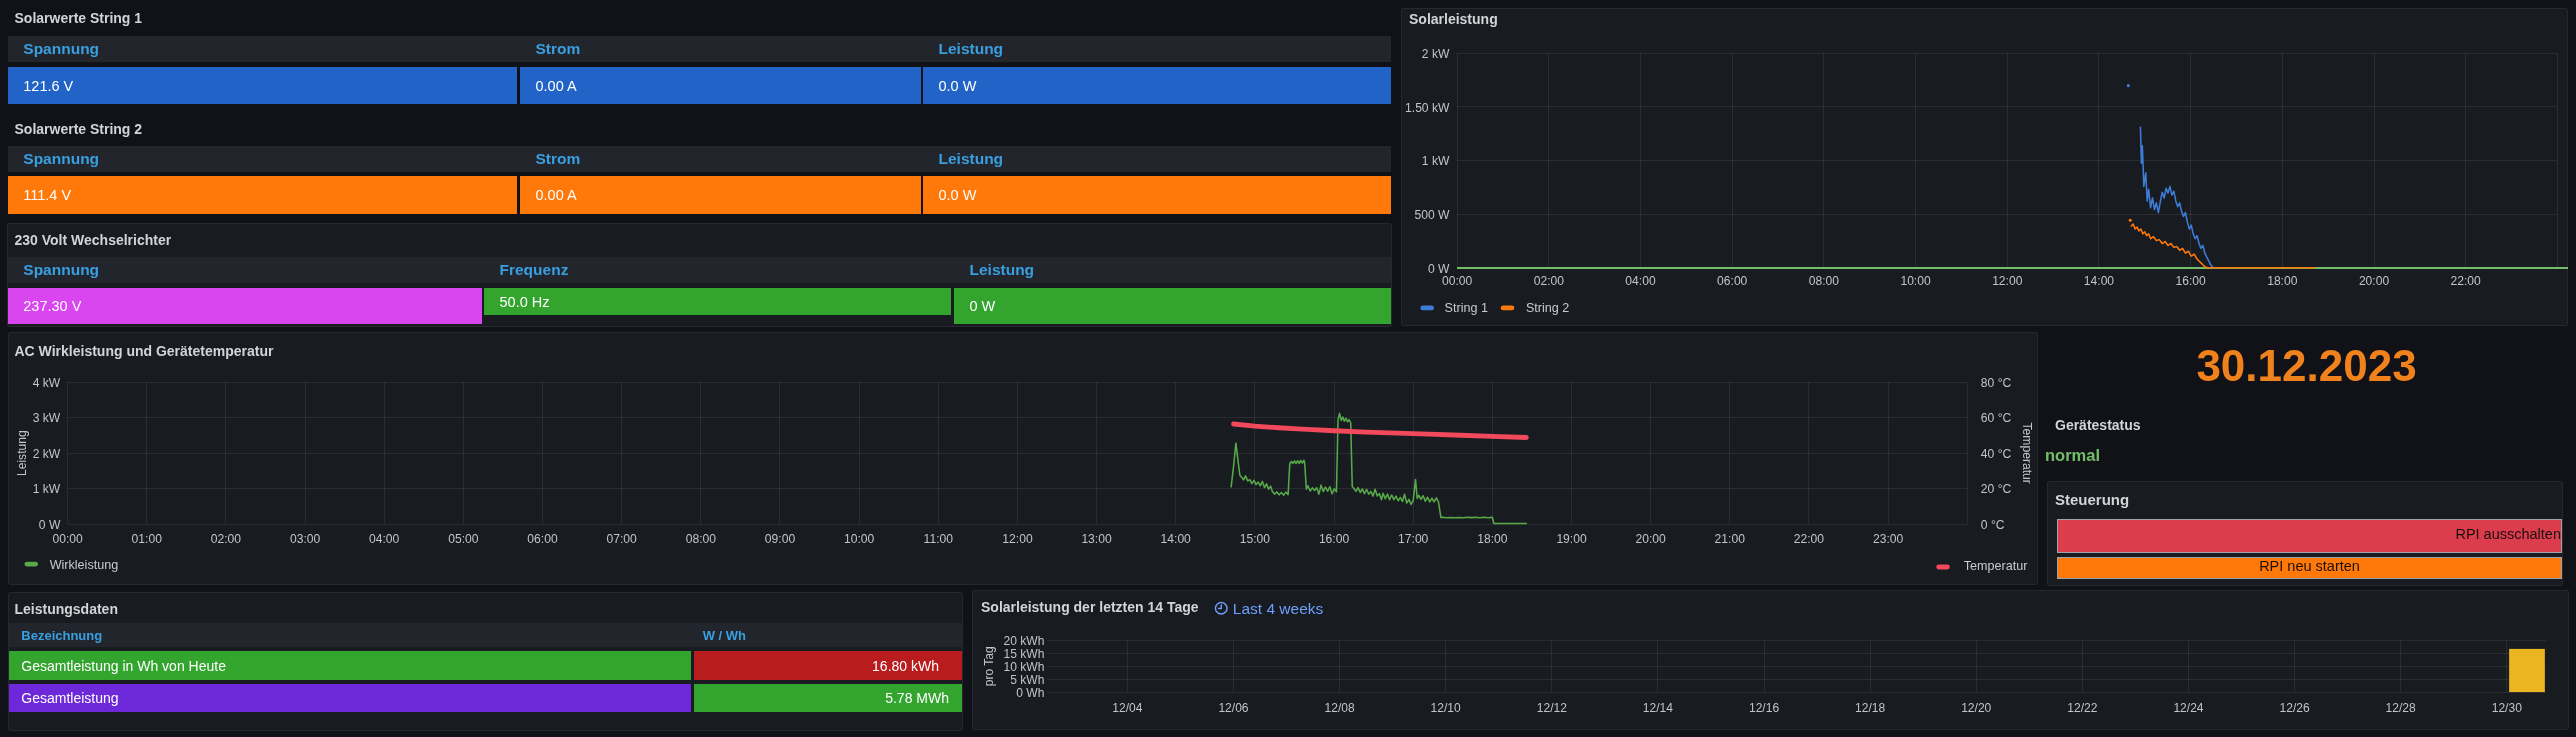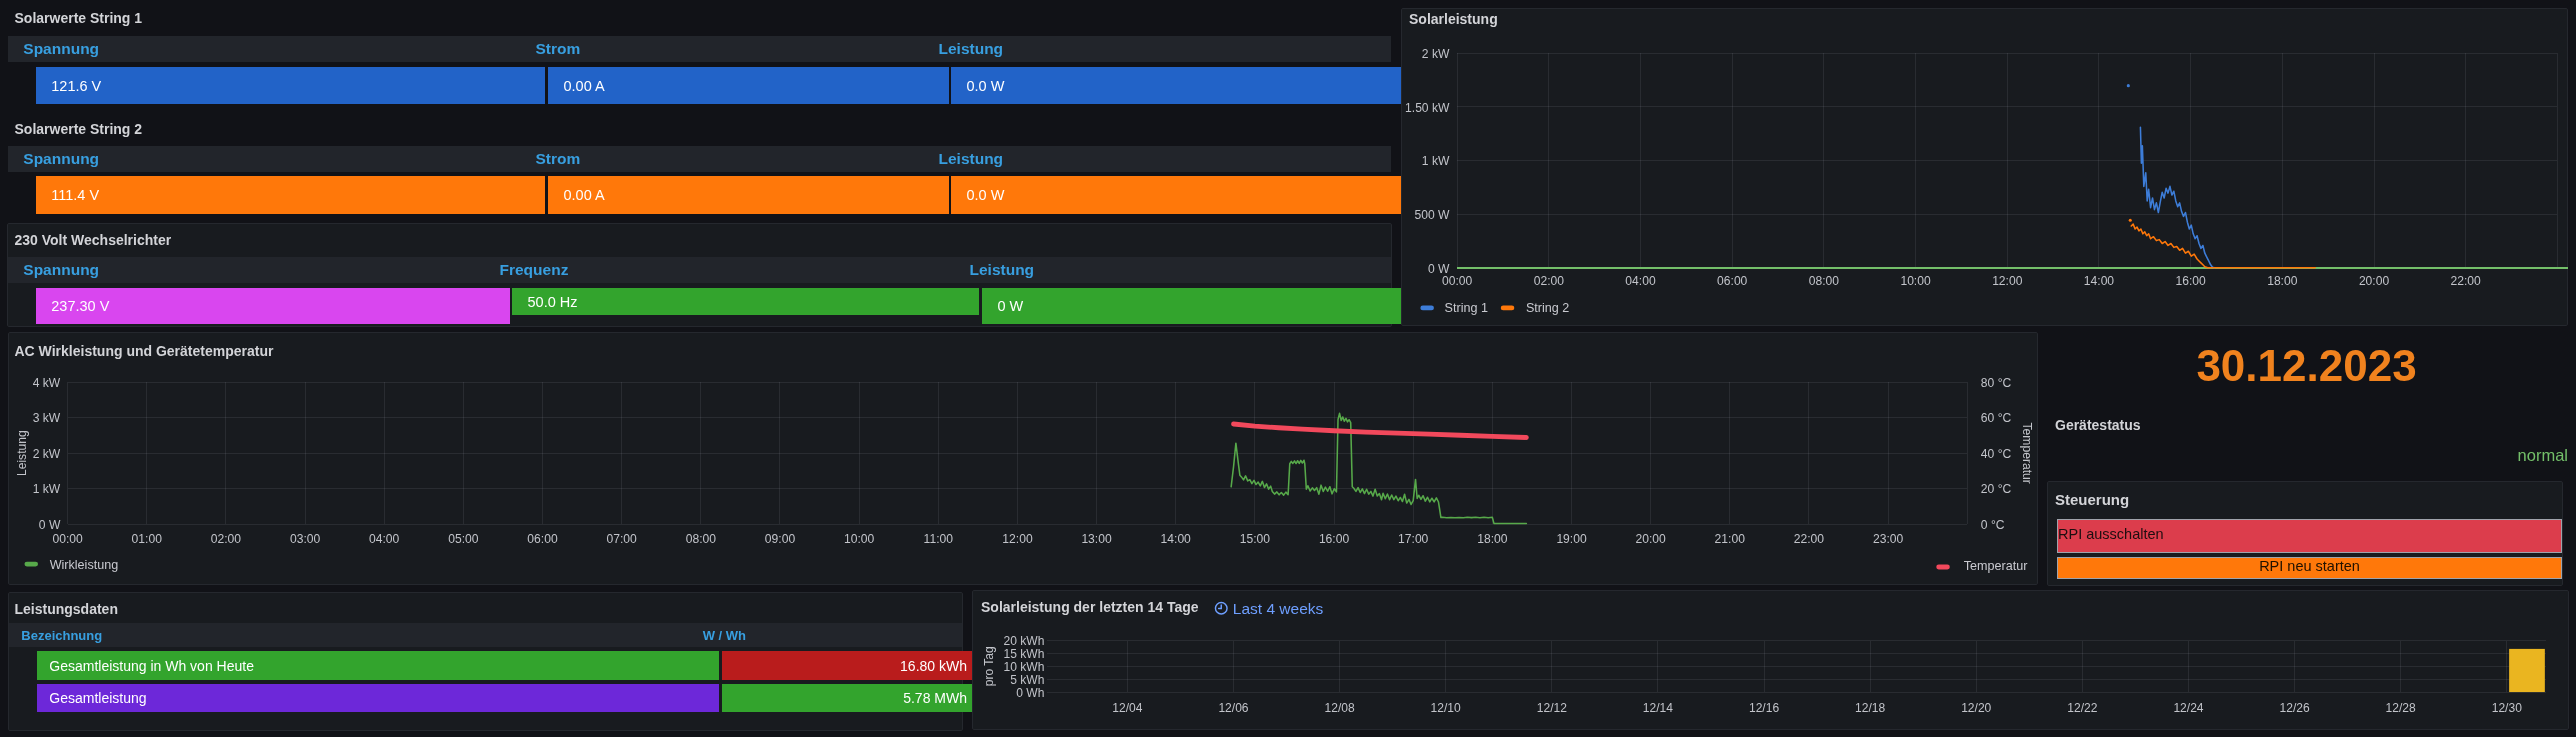--- a/index.html
+++ b/index.html
@@ -4,21 +4,21 @@
 * { margin:0; padding:0; box-sizing:border-box; }
 html,body { width:2576px; height:737px; background:#111217; overflow:hidden;
   font-family:"Liberation Sans", sans-serif; }
 .abs { position:absolute; }
 .panel { position:absolute; background:#181B1F; border:1px solid #25282E; border-radius:1.9px; }
 .ptitle { position:absolute; color:#D3D4D8; font-size:14px; font-weight:bold; white-space:nowrap; }
 .thead { position:absolute; background:#22252B; }
 .hcell { position:absolute; color:#389FE0; font-weight:bold; padding-left:15.5px;
   display:flex; align-items:center; white-space:nowrap; }
 .vcell { position:absolute; color:#FFFFFF; font-size:14.5px; padding-left:15.5px;
-  display:flex; align-items:center; white-space:nowrap;margin-left:28px; }
+  display:flex; align-items:center; white-space:nowrap; }
 .ax { fill:#C2C4CA; font-size:12.5px; font-family:"Liberation Sans", sans-serif; }
 .ax2 { fill:#C9CAD0; font-size:13px; font-family:"Liberation Sans", sans-serif; }
 .chart>svg { position:absolute; left:0; top:0; }
 </style></head>
 <body>
 
 <div class="ptitle" style="left:14.5px;top:9.7px">Solarwerte String 1</div>
 <div class="thead" style="left:7.8px;top:36px;width:1383px;height:26px"></div>
 <div class="hcell" style="left:7.8px;top:36px;width:509px;height:26px;font-size:15.5px">Spannung</div>
 <div class="hcell" style="left:520px;top:36px;width:401px;height:26px;font-size:15.5px">Strom</div>
@@ -172,41 +172,41 @@
       <rect x="17" y="237" width="14" height="5" rx="2.5" fill="#57A94A"></rect>
       <text x="43" y="245" class="ax2">Wirkleistung</text>
       <rect x="1990" y="240" width="14" height="5" rx="2.5" fill="#F2495C"></rect>
       <text x="2084" y="246" text-anchor="end" class="ax2">Temperatur</text>
     </svg>
   </div>
 
 <div class="abs" style="left:2045px;top:333px;width:523px;height:83px;color:#F0821E;
   font-size:44px;font-weight:bold;text-align:center;line-height:66px">30.12.2023</div>
 <div class="ptitle" style="left:2055px;top:417px">Gerätestatus</div>
-<div class="abs" style="left:2045px;top:446px;width:523px;text-align:right;color:#73BF69;
-  font-size:16.5px;font-weight:normal">normal</div>
+<div class="abs" style="left:2045px;top:446px;width:523px;text-align:left;color:#73BF69;
+  font-size:16.5px;font-weight:bold">normal</div>
 
 <div class="panel" style="left:2047px;top:481px;width:516px;height:105px"></div>
 <div class="ptitle" style="left:2055px;top:491px;font-size:15px">Steuerung</div>
 <div class="abs" style="left:2057px;top:519px;width:505px;height:34px;background:#DC3D4C;
-  border:1.9px solid #9FA3AB;color:#1E0E10;font-size:14.5px;font-weight:500;text-align:left;
+  border:1.9px solid #9FA3AB;color:#1E0E10;font-size:14.5px;font-weight:500;text-align:right;
   line-height:29px">RPI ausschalten</div>
 <div class="abs" style="left:2057px;top:557px;width:505px;height:22px;background:#FF780A;
   border:1.9px solid #9FA3AB;color:#201100;font-size:14.5px;font-weight:500;text-align:center;
   line-height:17.4px">RPI neu starten</div>
 
 <div class="panel" style="left:7.8px;top:592px;width:955px;height:139px"></div>
 <div class="ptitle" style="left:14.5px;top:601px">Leistungsdaten</div>
 <div class="thead" style="left:8.7px;top:623px;width:953px;height:24px"></div>
 <div class="hcell" style="left:8.7px;top:623px;width:682px;height:24px;font-size:13px;padding-left:12.6px">Bezeichnung</div>
 <div class="hcell" style="left:694px;top:623px;width:268px;height:24px;font-size:13px;padding-left:8.7px">W / Wh</div>
 <div class="vcell" style="left:8.7px;top:651px;width:682px;height:29px;background:#33A42D;font-size:14px;padding-left:12.6px">Gesamtleistung in Wh von Heute</div>
 <div class="vcell" style="left:694px;top:651px;width:268px;height:29px;background:#b91c1c;font-size:14px;justify-content:flex-end;padding-right:23px">16.80 kWh</div>
 <div class="vcell" style="left:8.7px;top:684px;width:682px;height:28px;background:#6d28d9;font-size:14px;padding-left:12.6px">Gesamtleistung</div>
-<div class="vcell" style="left:694px;top:684px;width:268px;height:28px;background:#33A42D;font-size:14px;justify-content:flex-end;padding-right:23px">5.78 MWh</div>
+<div class="vcell" style="left:694px;top:684px;width:268px;height:28px;background:#33A42D;font-size:14px;justify-content:flex-end;padding-right:13px">5.78 MWh</div>
 
 <div class="panel" style="left:972px;top:590px;width:1597px;height:140px"></div>
 <div class="ptitle" style="left:981px;top:599px">Solarleistung der letzten 14 Tage</div>
 <div class="abs" style="left:1214px;top:600px;color:#6E9FFF;font-size:15.5px;font-weight:500"><svg width="14.5" height="14.5" viewBox="0 0 15 15" style="vertical-align:-1.9px">
       <circle cx="7.5" cy="7.5" r="6" fill="none" stroke="#6E9FFF" stroke-width="1.5"></circle>
       <path d="M7.5 4.2 V7.8 L4.8 7.8" fill="none" stroke="#6E9FFF" stroke-width="1.5" stroke-linecap="round"></path>
     </svg> Last 4 weeks</div>
 <div class="abs chart" style="left:972px;top:590px;width:1513px;height:140px">
     <svg width="1597" height="140" viewBox="0 0 1648 145">
       <line x1="74.3" y1="52.4" x2="1627.0" y2="52.4" stroke="#CCCCDC" stroke-width="1" stroke-opacity="0.1" shape-rendering="crispEdges"></line>

